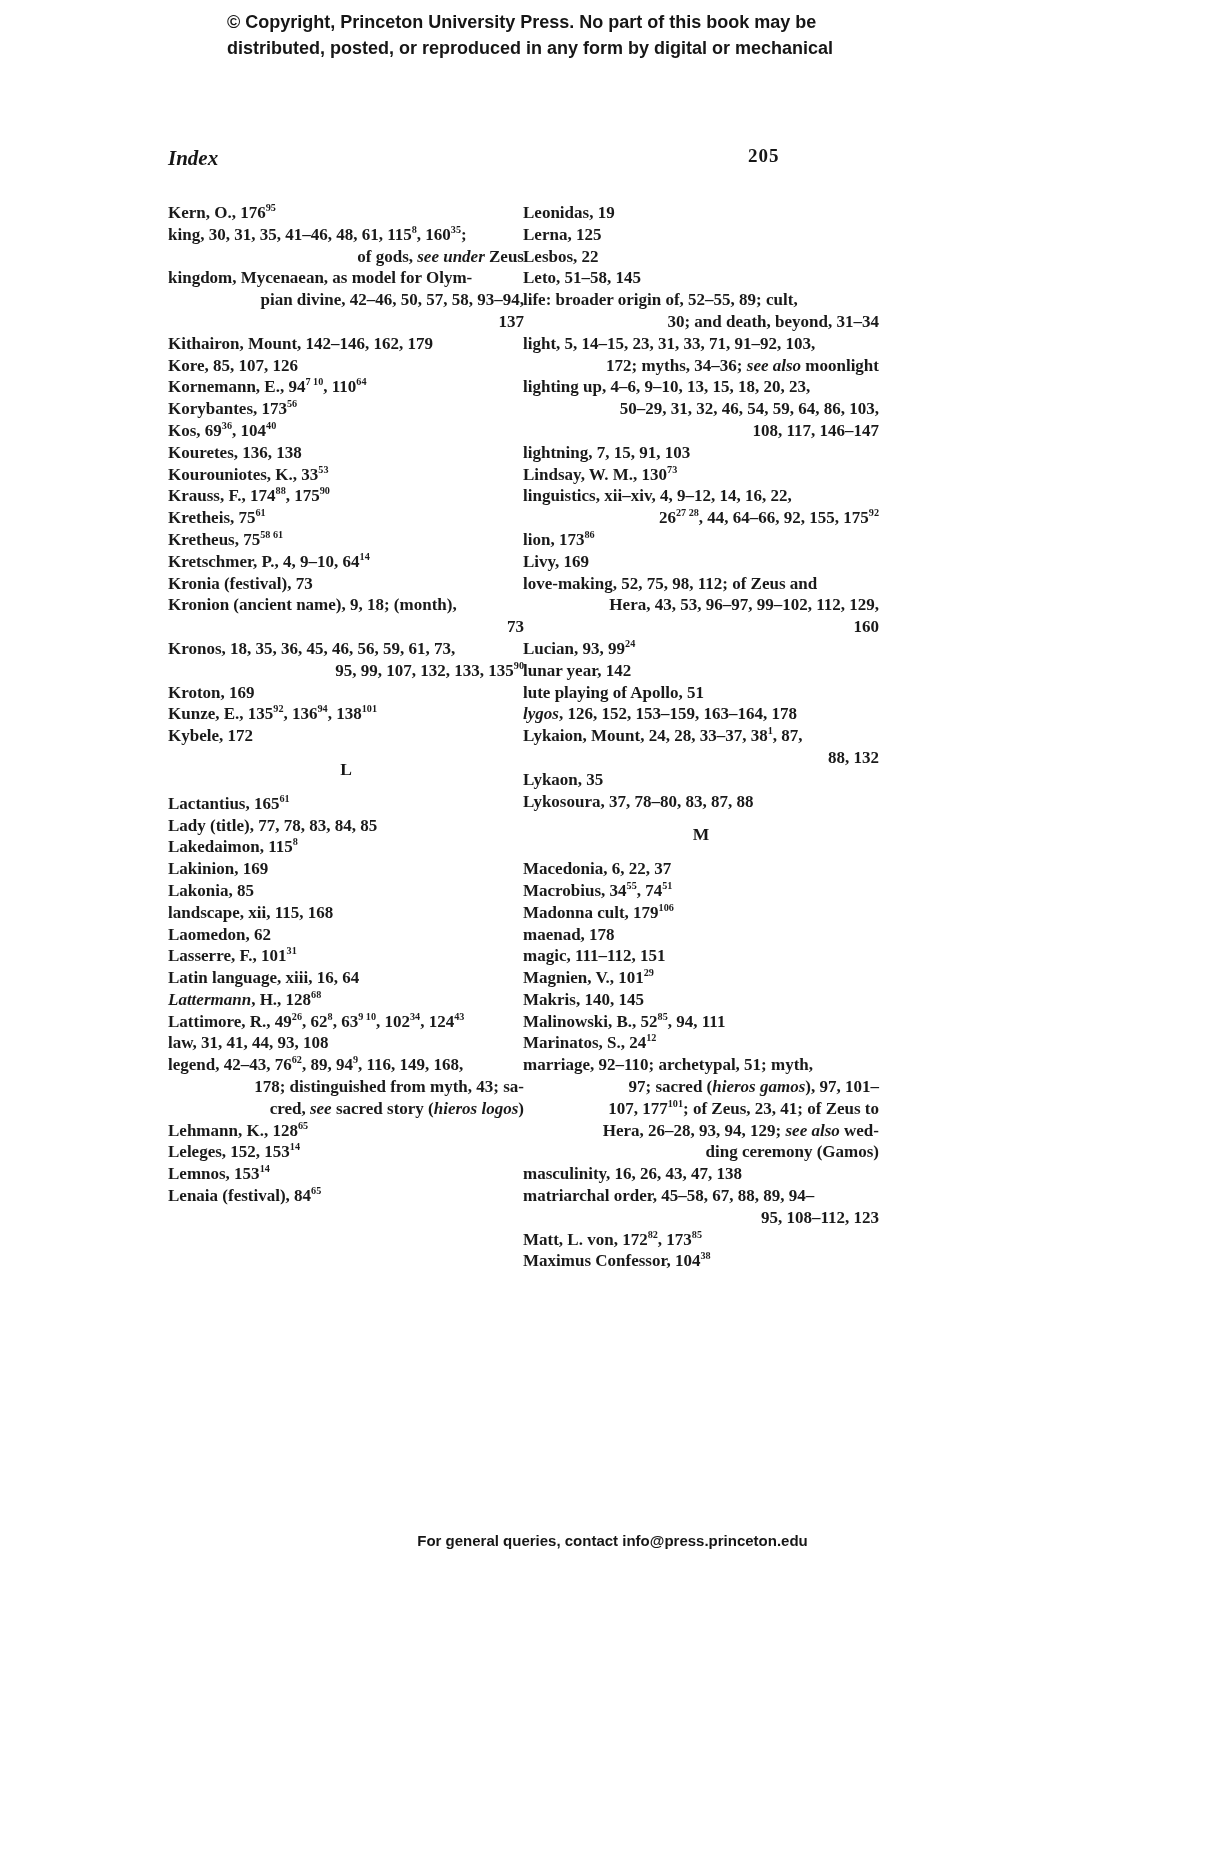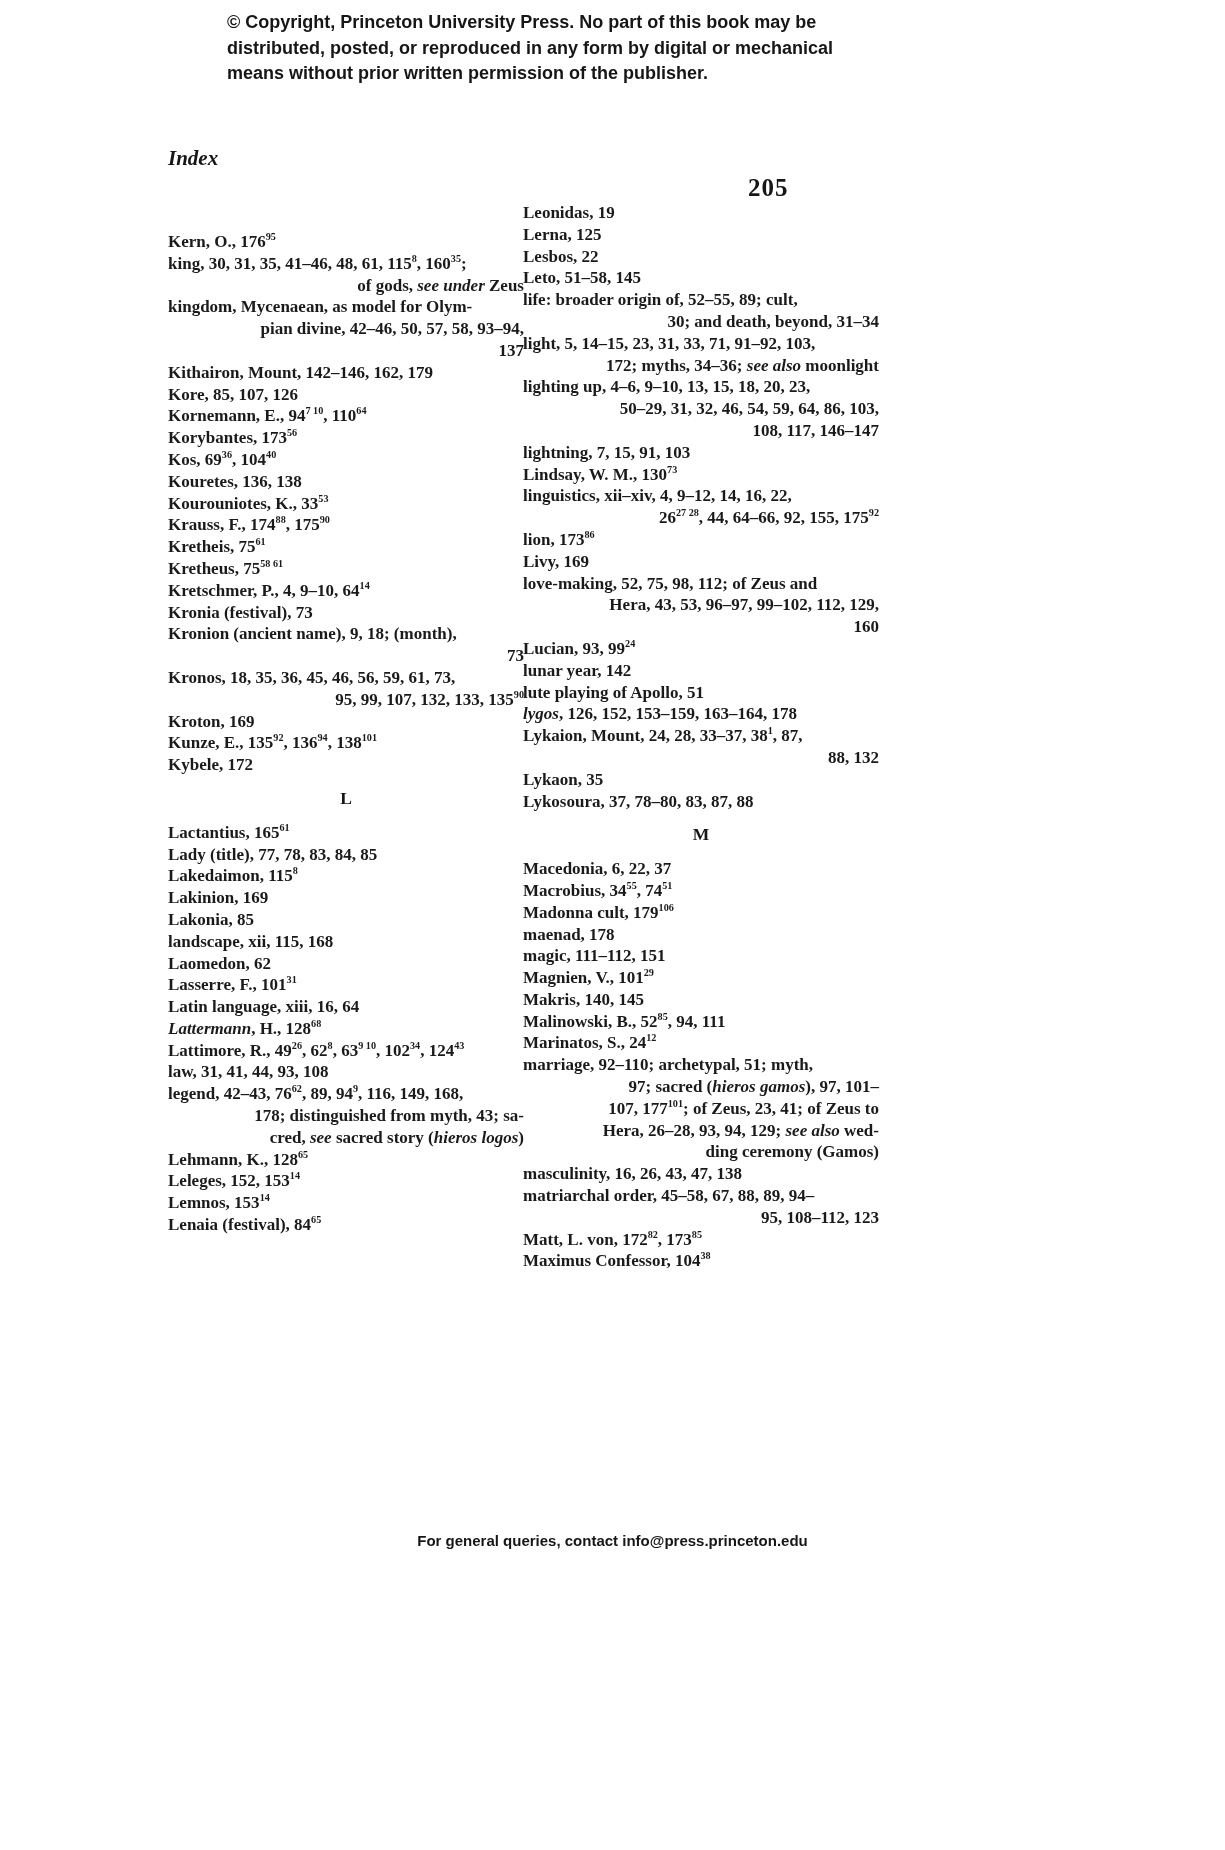--- a/index.html
+++ b/index.html
@@ -28,34 +28,34 @@
     position: absolute;
     left: 168px;
     top: 146px;
     font-style: italic;
     font-size: 21px;
     color: #161616;
   }
   .page-number {
     position: absolute;
     left: 748px;
-    top: 174px;
-    font-size: 25px;
+    top: 145px;
+    font-size: 19px;
     letter-spacing: 1px;
     color: #161616;
     text-align: center;
   }
   .col {
     position: absolute;
     top: 202px;
     width: 356px;
     font-size: 17px;
     line-height: 21.8px;
   }
-  #col-left { left: 168px; margin-top: 29px; }
+  #col-left { left: 168px; }
   #col-right { left: 523px; }
   .entry { margin: 0; }
   .line { white-space: nowrap; }
   .line.cont { padding-left: 26px; text-align: right; }
   .section-letter {
     text-align: center;
     margin: 12px 0;
     font-size: 17.5px;
     color: #161616;
   }
@@ -76,21 +76,20 @@
     color: #161616;
   }
 </style>
 </head>
 <body>
 
 <div class="page">
   <div class="copyright" id="copyright-block">
       <div class="line">© Copyright, Princeton University Press. No part of this book may be</div>
       <div class="line">distributed, posted, or reproduced in any form by digital or mechanical</div>
-      <div class="line">means without prior written permission of the publisher.</div>
     </div>
   <div class="header-title">Index</div>
   <div class="page-number">205</div>
   <div class="col" id="col-left">
       <div class="entry">
         <div class="line">Kern, O., 176<sup>95</sup></div>
       </div>
       <div class="entry">
         <div class="line">king, 30, 31, 35, 41–46, 48, 61, 115<sup>8</sup>, 160<sup>35</sup>;</div>
         <div class="line cont">of gods, <em>see under</em> Zeus</div>

